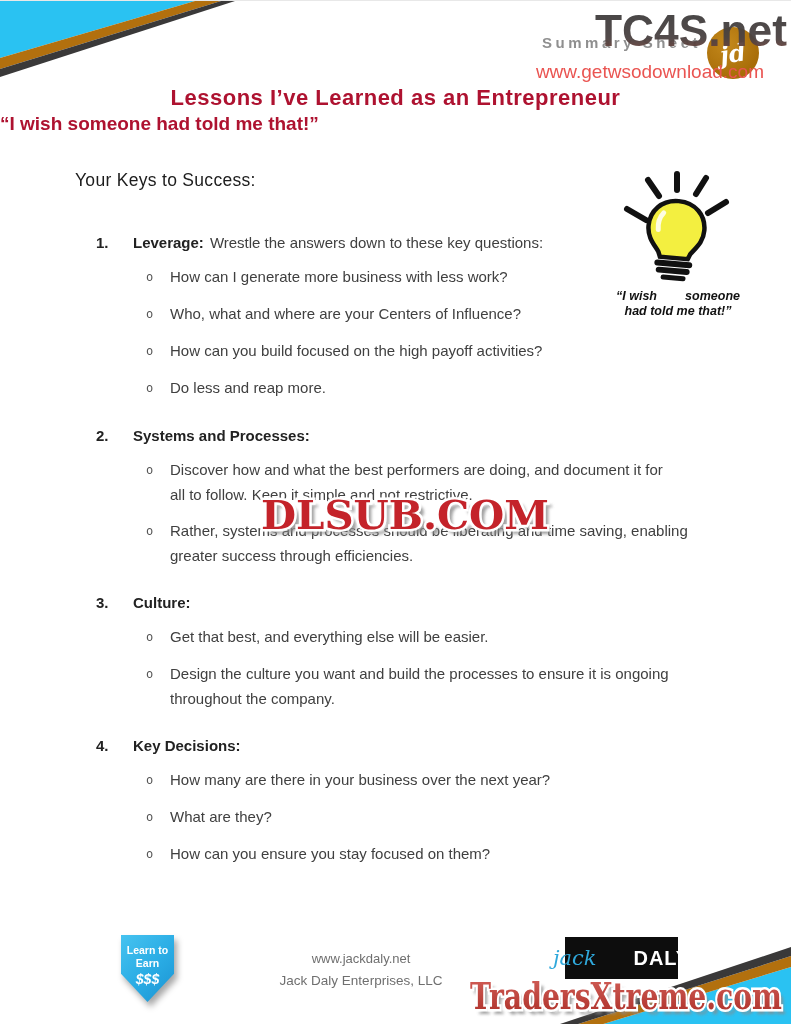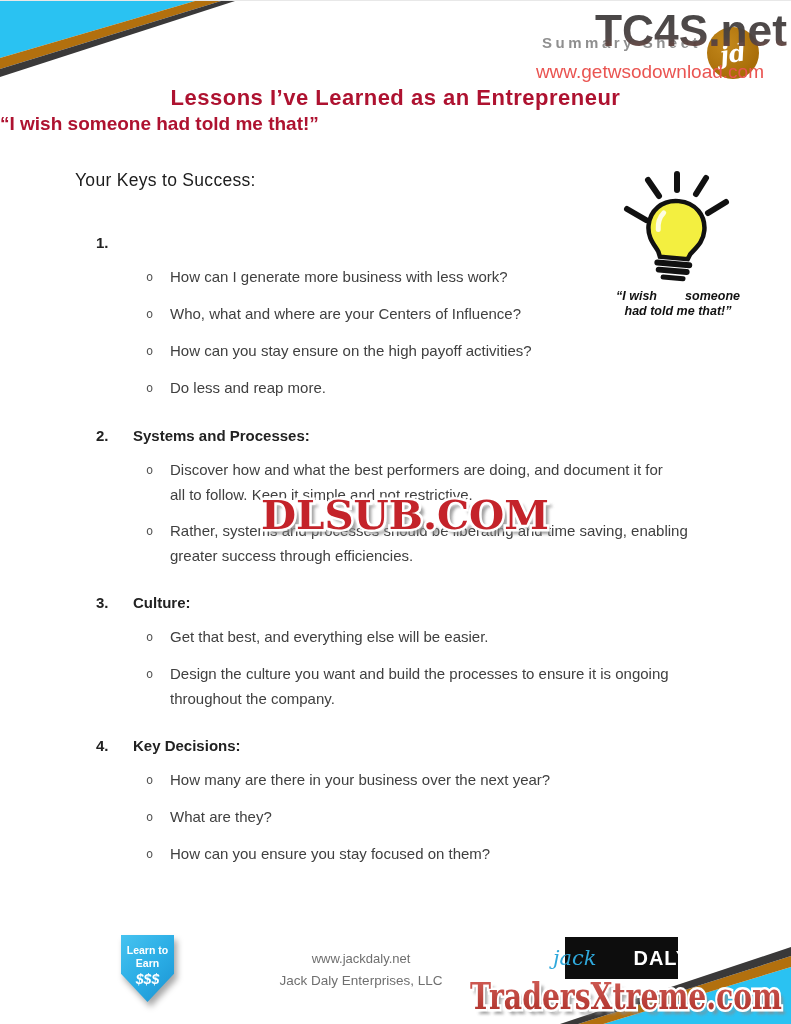--- a/index.html
+++ b/index.html
@@ -169,38 +169,39 @@
       </div>
       <div class="l2">had told me that!”</div>
     </div>
   </div>
 
   <div class="list">
 
     <div class="item">
       <div class="item-head">
         <span class="item-num">1.</span>
+        <span><span class="item-label">Leverage:</span><span class="item-text">Wrestle the answers down to these key questions:</span></span>
       </div>
       <div class="bullets">
         <div class="bullet">
           <span class="o">o</span>
           <span class="btxt">
               <span>How can I generate more business with less work?</span>
             </span>
         </div>
         <div class="bullet">
           <span class="o">o</span>
           <span class="btxt">
               <span>Who, what and where are your Centers of Influence?</span>
             </span>
         </div>
         <div class="bullet">
           <span class="o">o</span>
           <span class="btxt">
-              <span>How can you stay ensure on the high payoff activities?</span>
+              <span>How can you build focused on the high payoff activities?</span>
             </span>
         </div>
         <div class="bullet">
           <span class="o">o</span>
           <span class="btxt">
               <span>Do less and reap more.</span>
             </span>
         </div>
       </div>
     </div>

